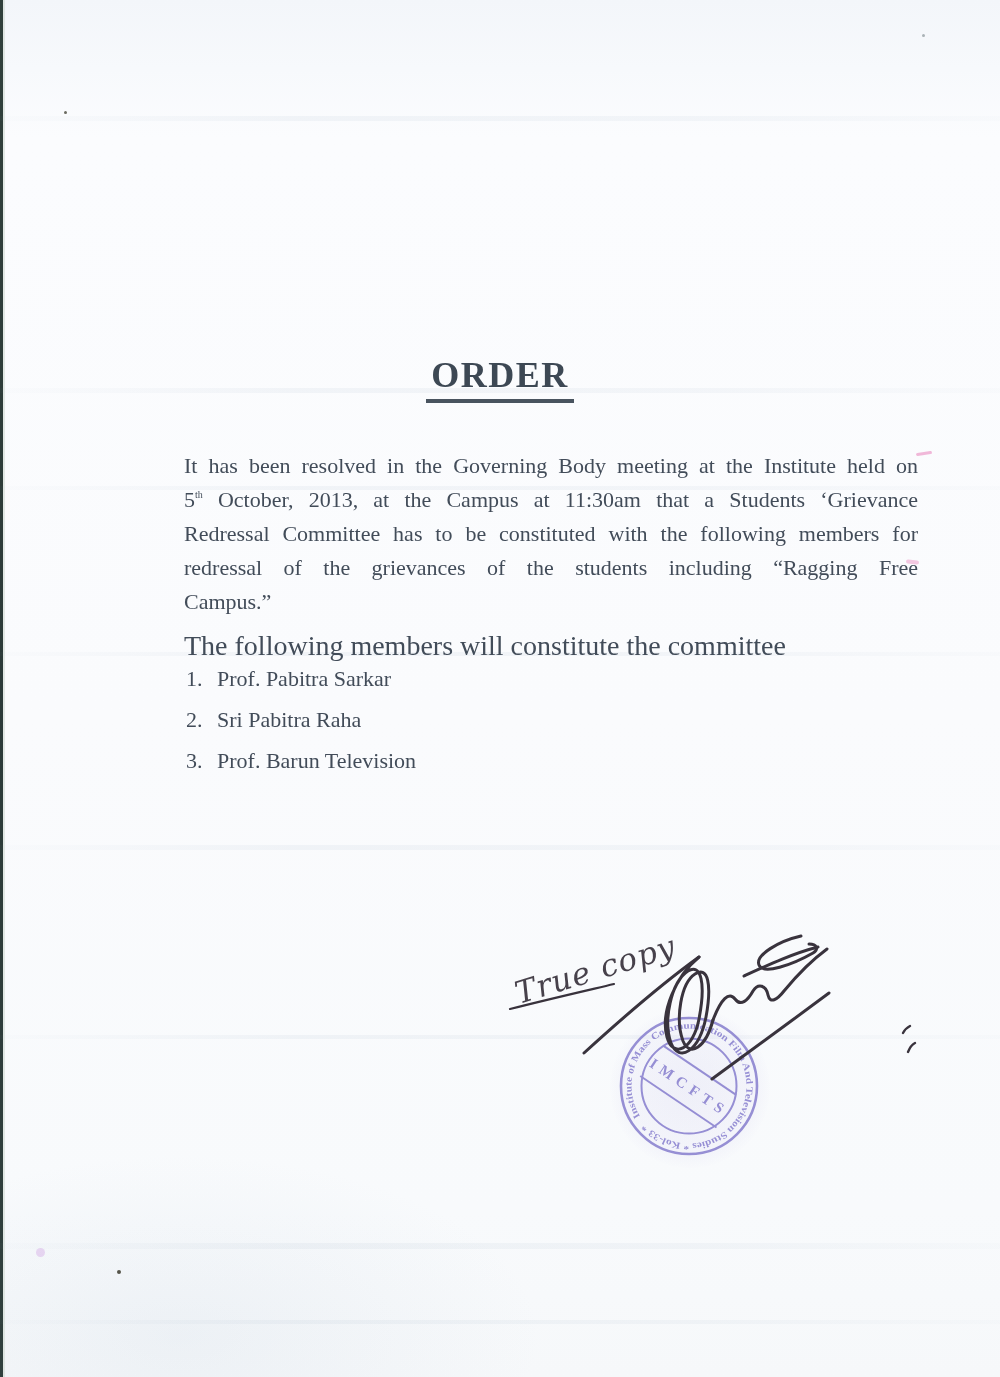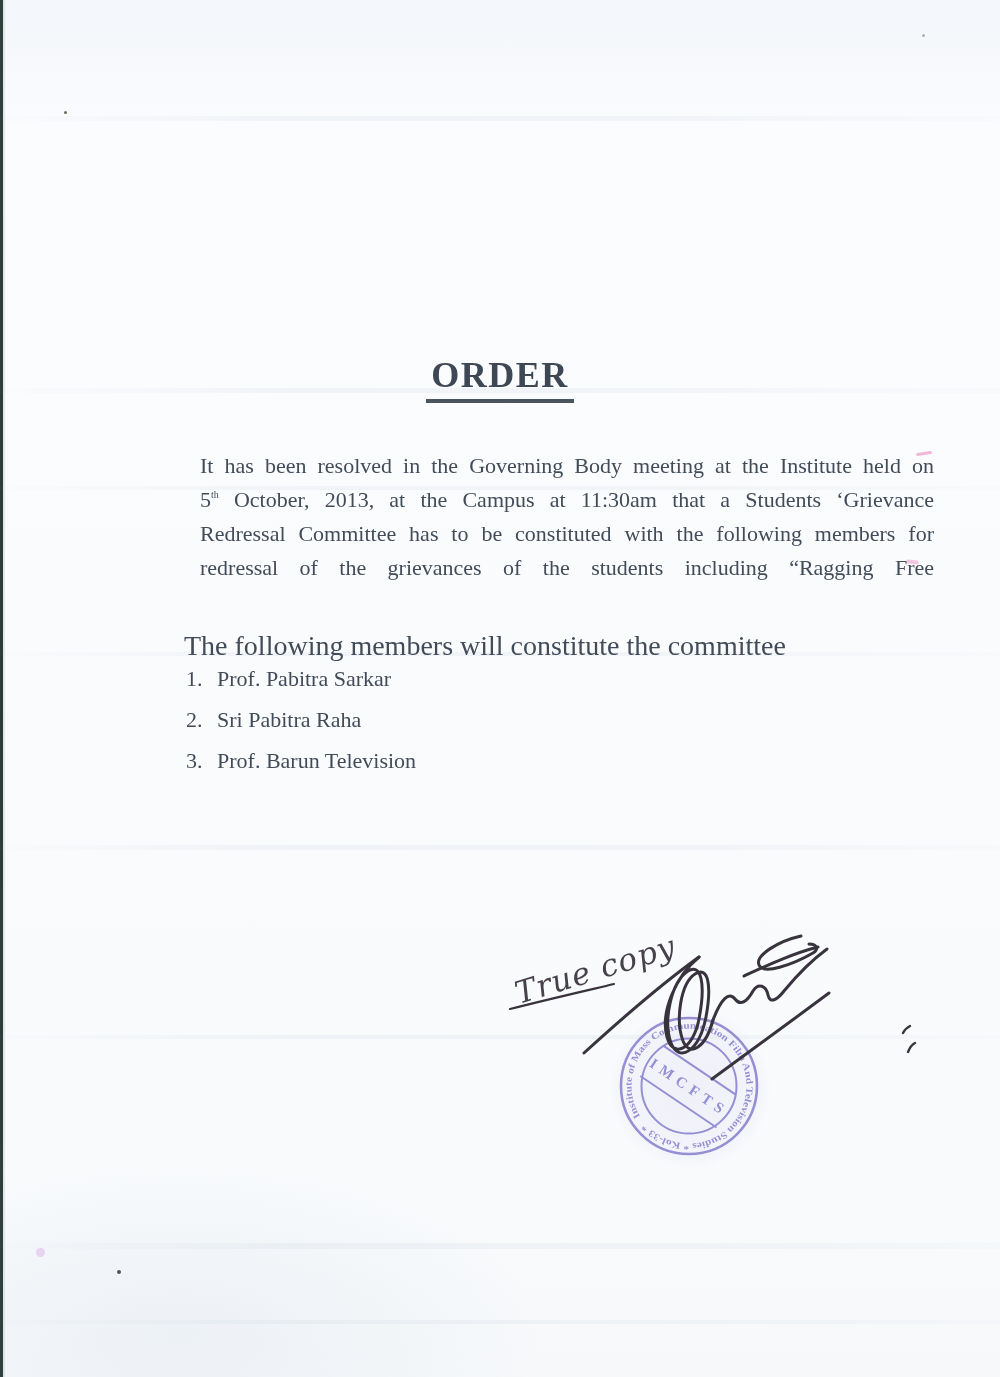--- a/index.html
+++ b/index.html
@@ -35,21 +35,21 @@
   .title-row { position: absolute; top: 354px; left: 0; width: 100%; text-align: center; }
   .title {
     display: inline-block;
     font-size: 36px; font-weight: 700; letter-spacing: 1.5px;
     color: #3d4854;
     border-bottom: 4px solid #49545f;
     padding: 0 5px 3px 5px;
   }
   
   .para {
-    position: absolute; left: 200px; top: 449px; width: 734px;
+    position: absolute; left: 184px; top: 449px; width: 734px;
     font-size: 22px; line-height: 34px; color: #424c59;
   }
   .jline { text-align: justify; text-align-last: justify; }
   .lline { text-align: left; }
   .para sup { font-size: 10px; line-height: 0; vertical-align: 9px; letter-spacing: 0; }
   .intro {
     position: absolute; left: 184px; top: 631px;
     font-size: 28px; line-height: 30px; color: #424c59;
   }
   .members { position: absolute; left: 186px; top: 664px; color: #424c59; }
@@ -89,20 +89,21 @@
 
   <div class="title-row">
     <span class="title">ORDER</span>
   </div>
 
   <div class="para">
     <div class="jline">It has been resolved in the Governing Body meeting at the Institute held on</div>
     <div class="jline"><span>5</span><sup>th</sup><span> October, 2013, at the Campus at 11:30am that a Students ‘Grievance</span></div>
     <div class="jline">Redressal Committee has to be constituted with the following members for</div>
     <div class="jline">redressal of the grievances of the students including “Ragging Free</div>
+    <div class="lline">Campus.”</div>
   </div>
 
   <div class="intro">The following members will constitute the committee</div>
   <div class="members">
     <div class="member">
       <span class="num">1.</span>
       <span class="nm">Prof. Pabitra Sarkar</span>
     </div>
     <div class="member">
       <span class="num">2.</span>

